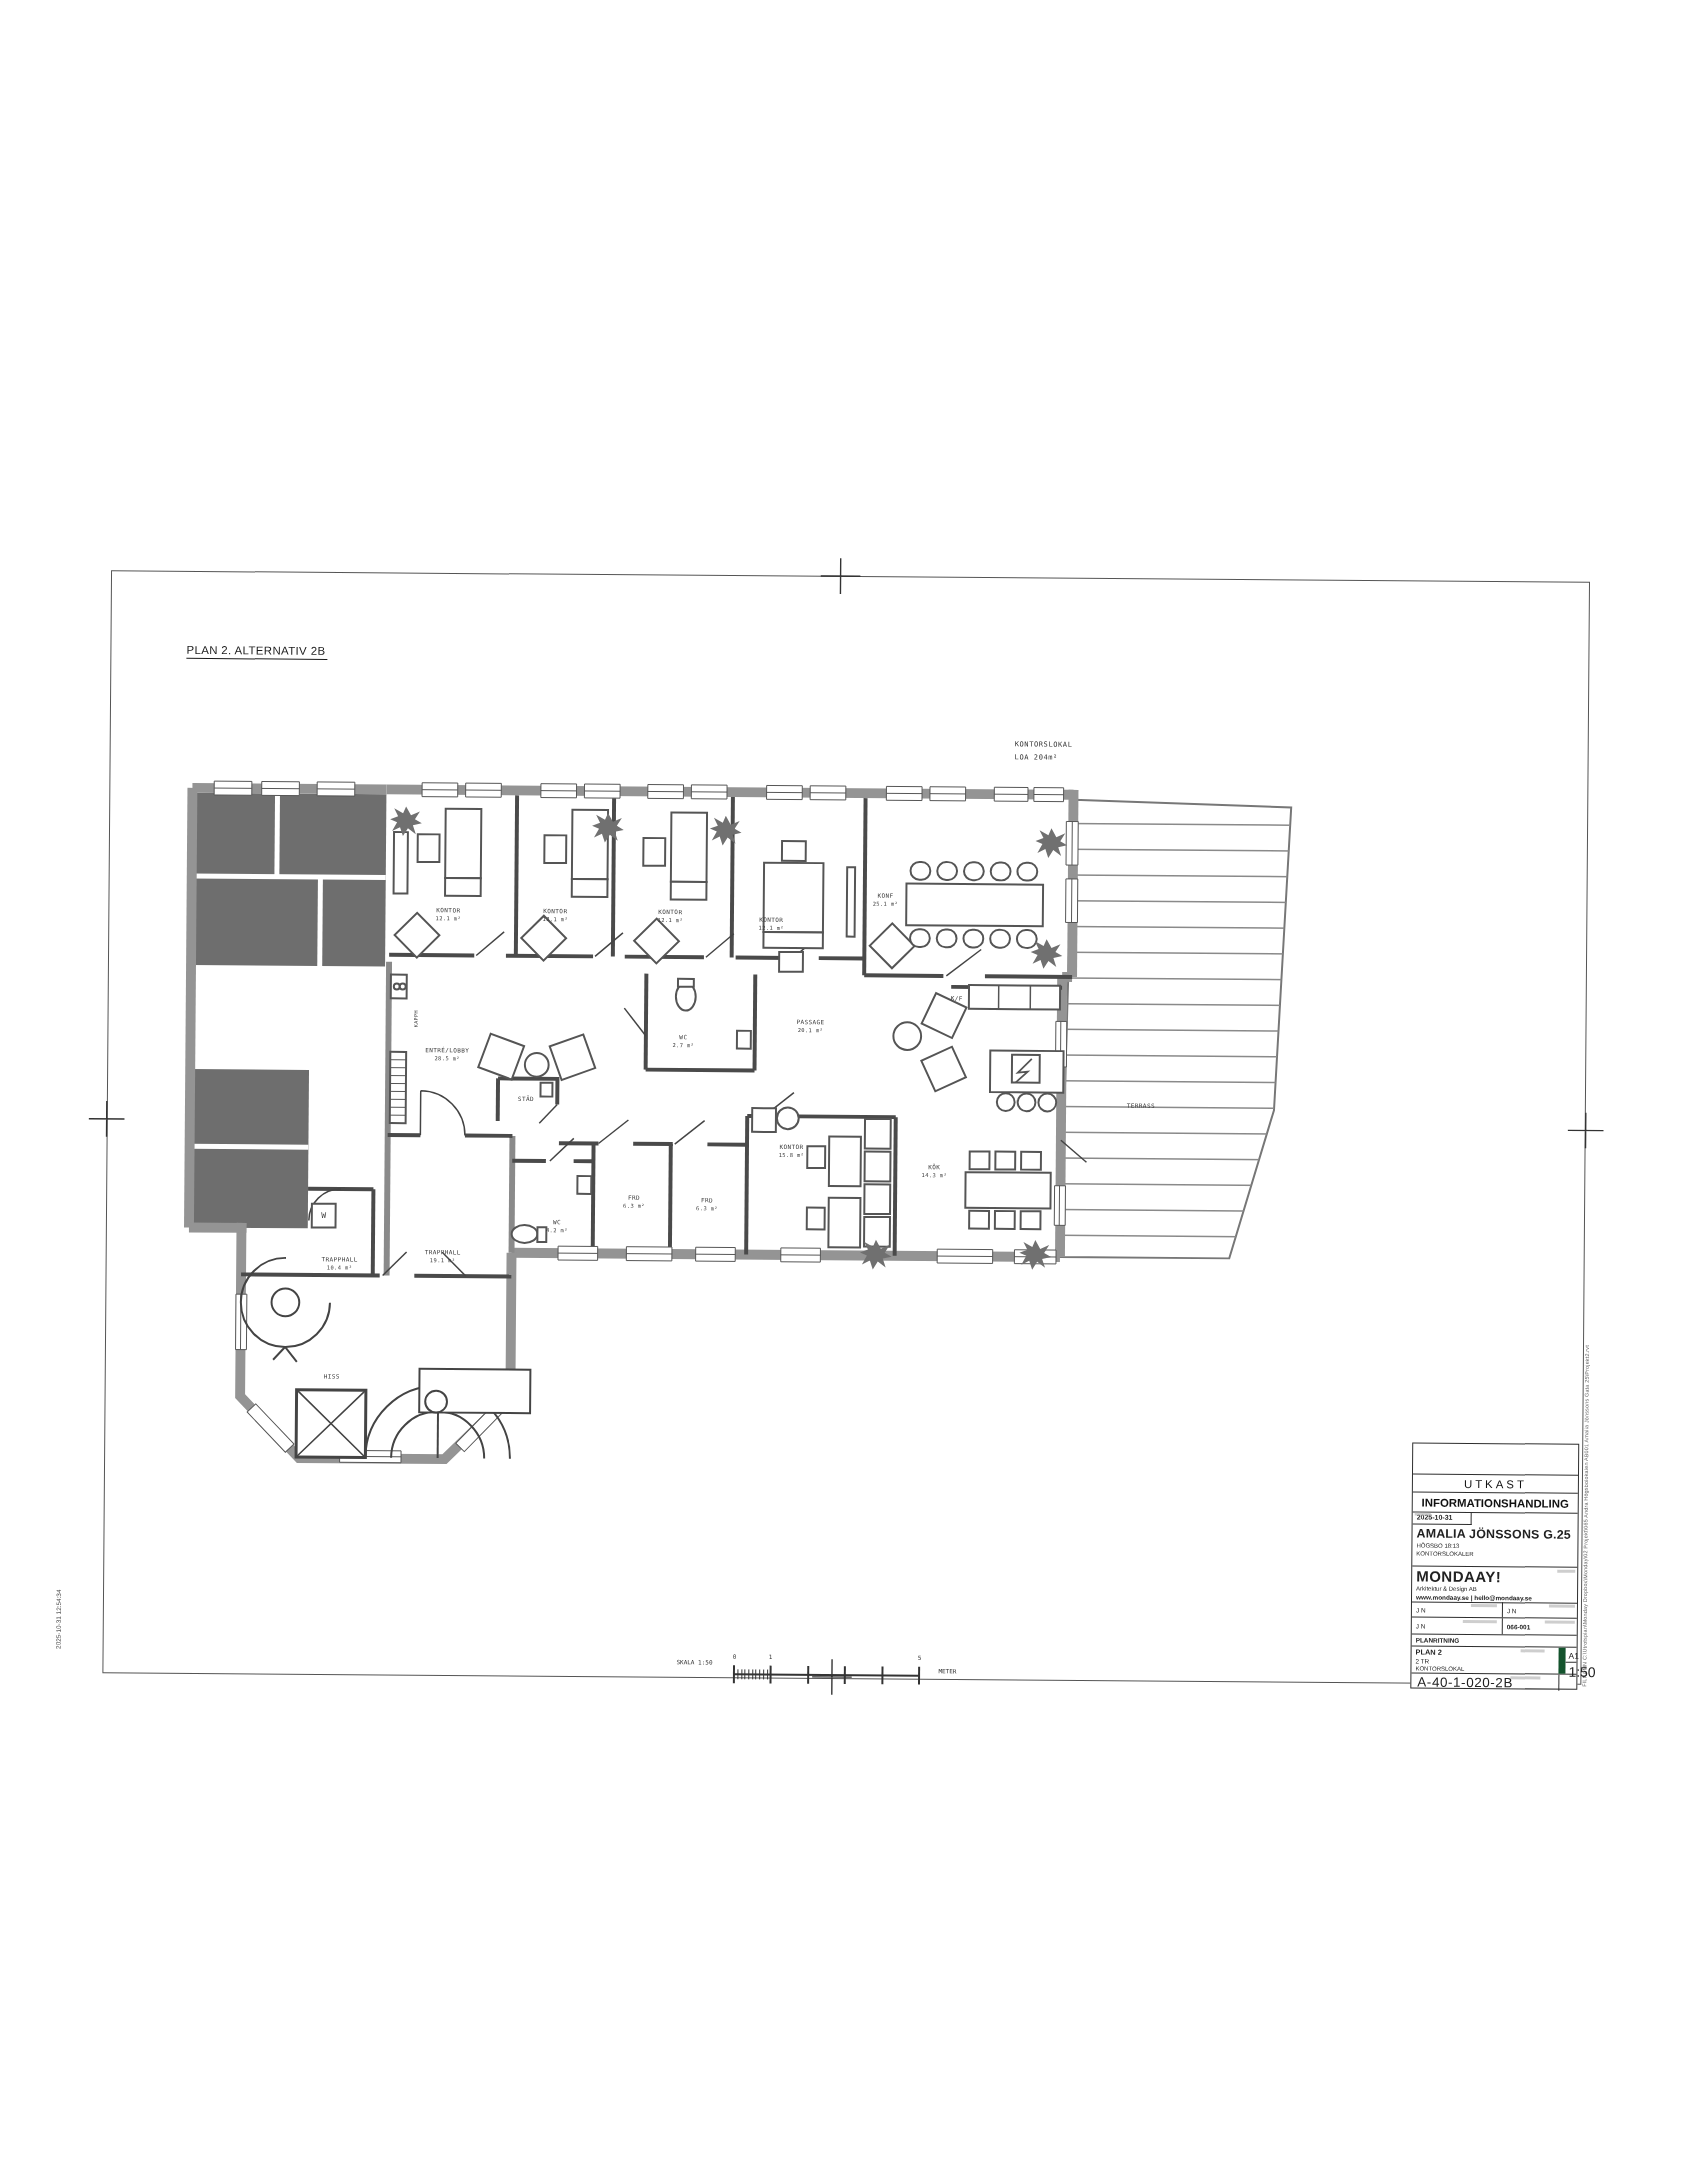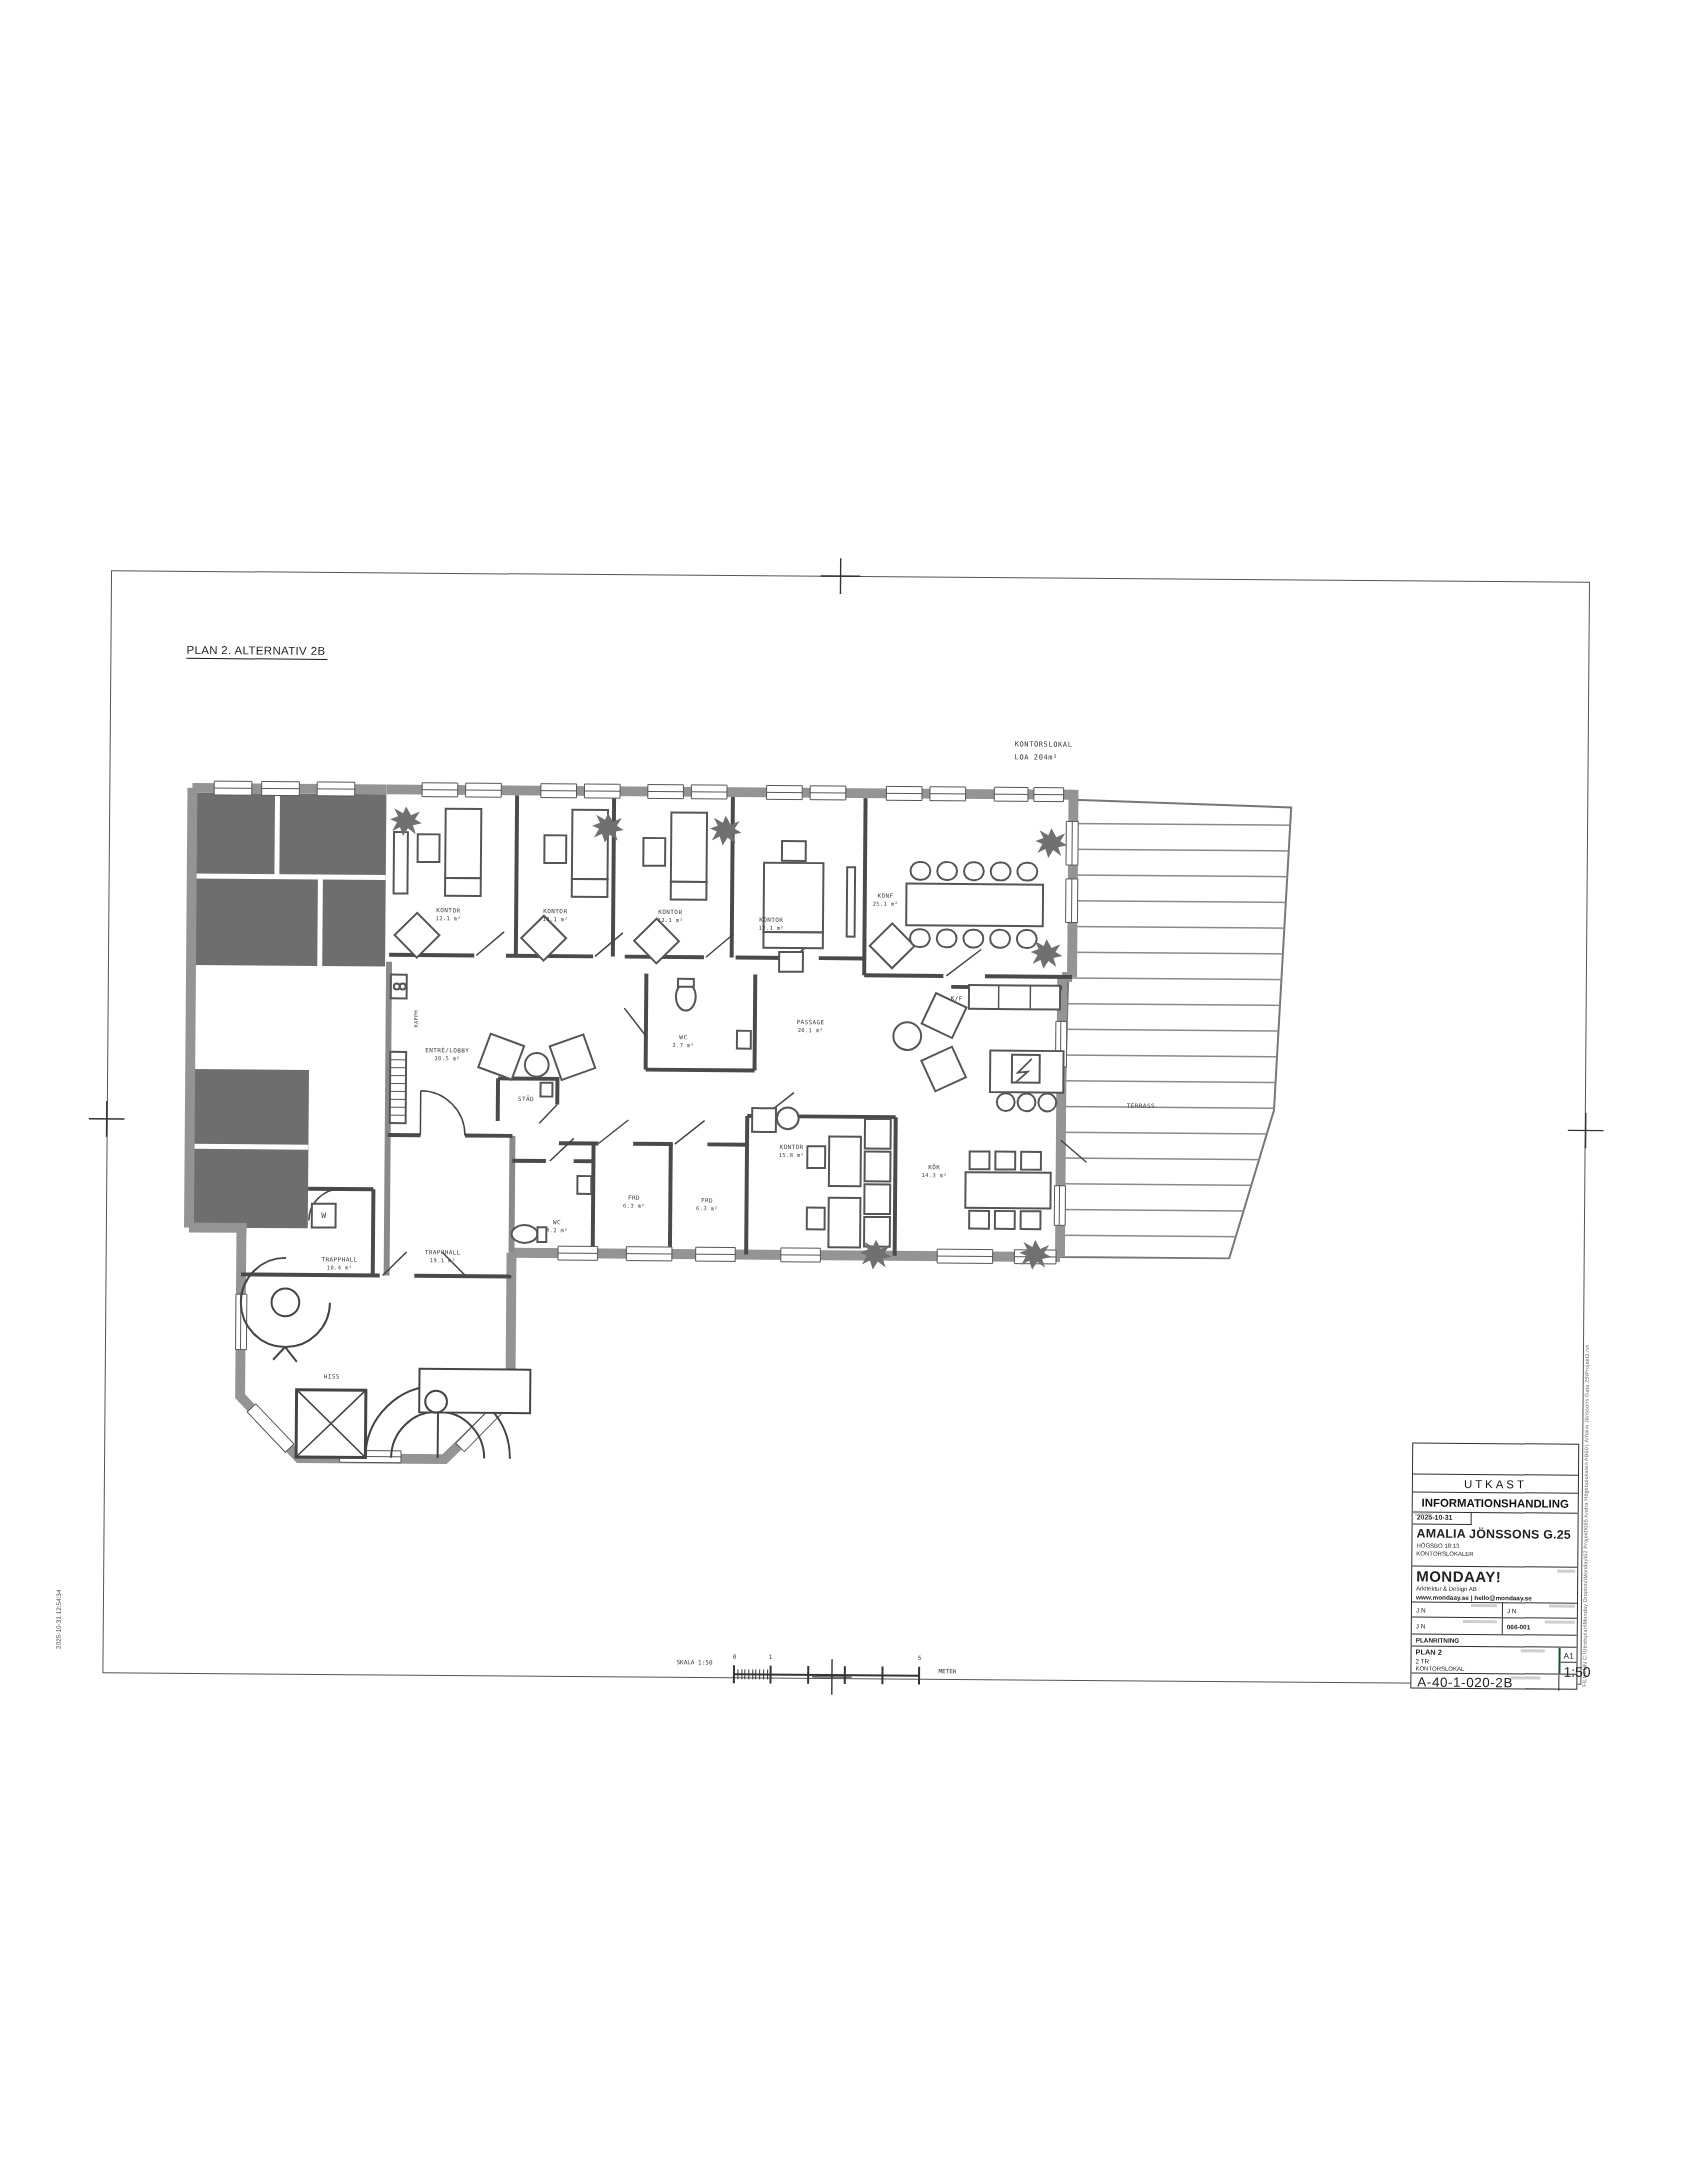--- a/index.html
+++ b/index.html
@@ -49,21 +49,21 @@
   .tb-sign{height:16px;font-size:6.4px;}
   .tb-sign .cl{position:absolute;left:0;top:0;width:91px;height:100%;border-right:1px solid #2e2e2e;
        padding:5px 0 0 4px;box-sizing:border-box;}
   .tb-sign .cr{position:absolute;left:91px;top:0;right:0;height:100%;padding:5px 0 0 4px;box-sizing:border-box;}
   .tb-plrit{top:191px;height:12px;font-size:6.4px;font-weight:bold;padding:2px 0 0 4px;box-sizing:border-box;}
   .tb-content{top:203px;height:27px;}
   .tb-content .cl{position:absolute;left:0;top:0;width:147px;height:100%;padding:1px 0 0 4px;box-sizing:border-box;}
   .tb-content .l1{font-size:7.4px;font-weight:bold;}
   .tb-content .l2{font-size:6.4px;margin-top:1px;}
   .tb-content .l3{font-size:6px;margin-top:1px;}
-  .tb-fmtcol{position:absolute;left:147px;top:0;right:0;height:100%;border-left:2px solid #14532d;}
+  .tb-fmtcol{position:absolute;left:147px;top:0;right:0;height:100%;border-left:7px solid #14532d;}
   .tb-fmt{height:15px;border-bottom:1px solid #2e2e2e;font-size:8.4px;padding:3px 0 0 3px;box-sizing:border-box;}
   .tb-scale{height:12px;font-size:14px;padding:1px 0 0 3px;box-sizing:border-box;}
   .tb-number{top:230px;height:16px;font-size:13.4px;font-weight:500;padding:1px 0 0 6px;
        box-sizing:border-box;letter-spacing:0.6px;}
   .tb-numcol{position:absolute;left:147px;top:230px;right:0;height:16px;border-left:1px solid #2e2e2e;}
   .mini{position:absolute;height:3px;background:#b9b9b9;opacity:.7;}
 </style>
 </head>
 <body>
 

